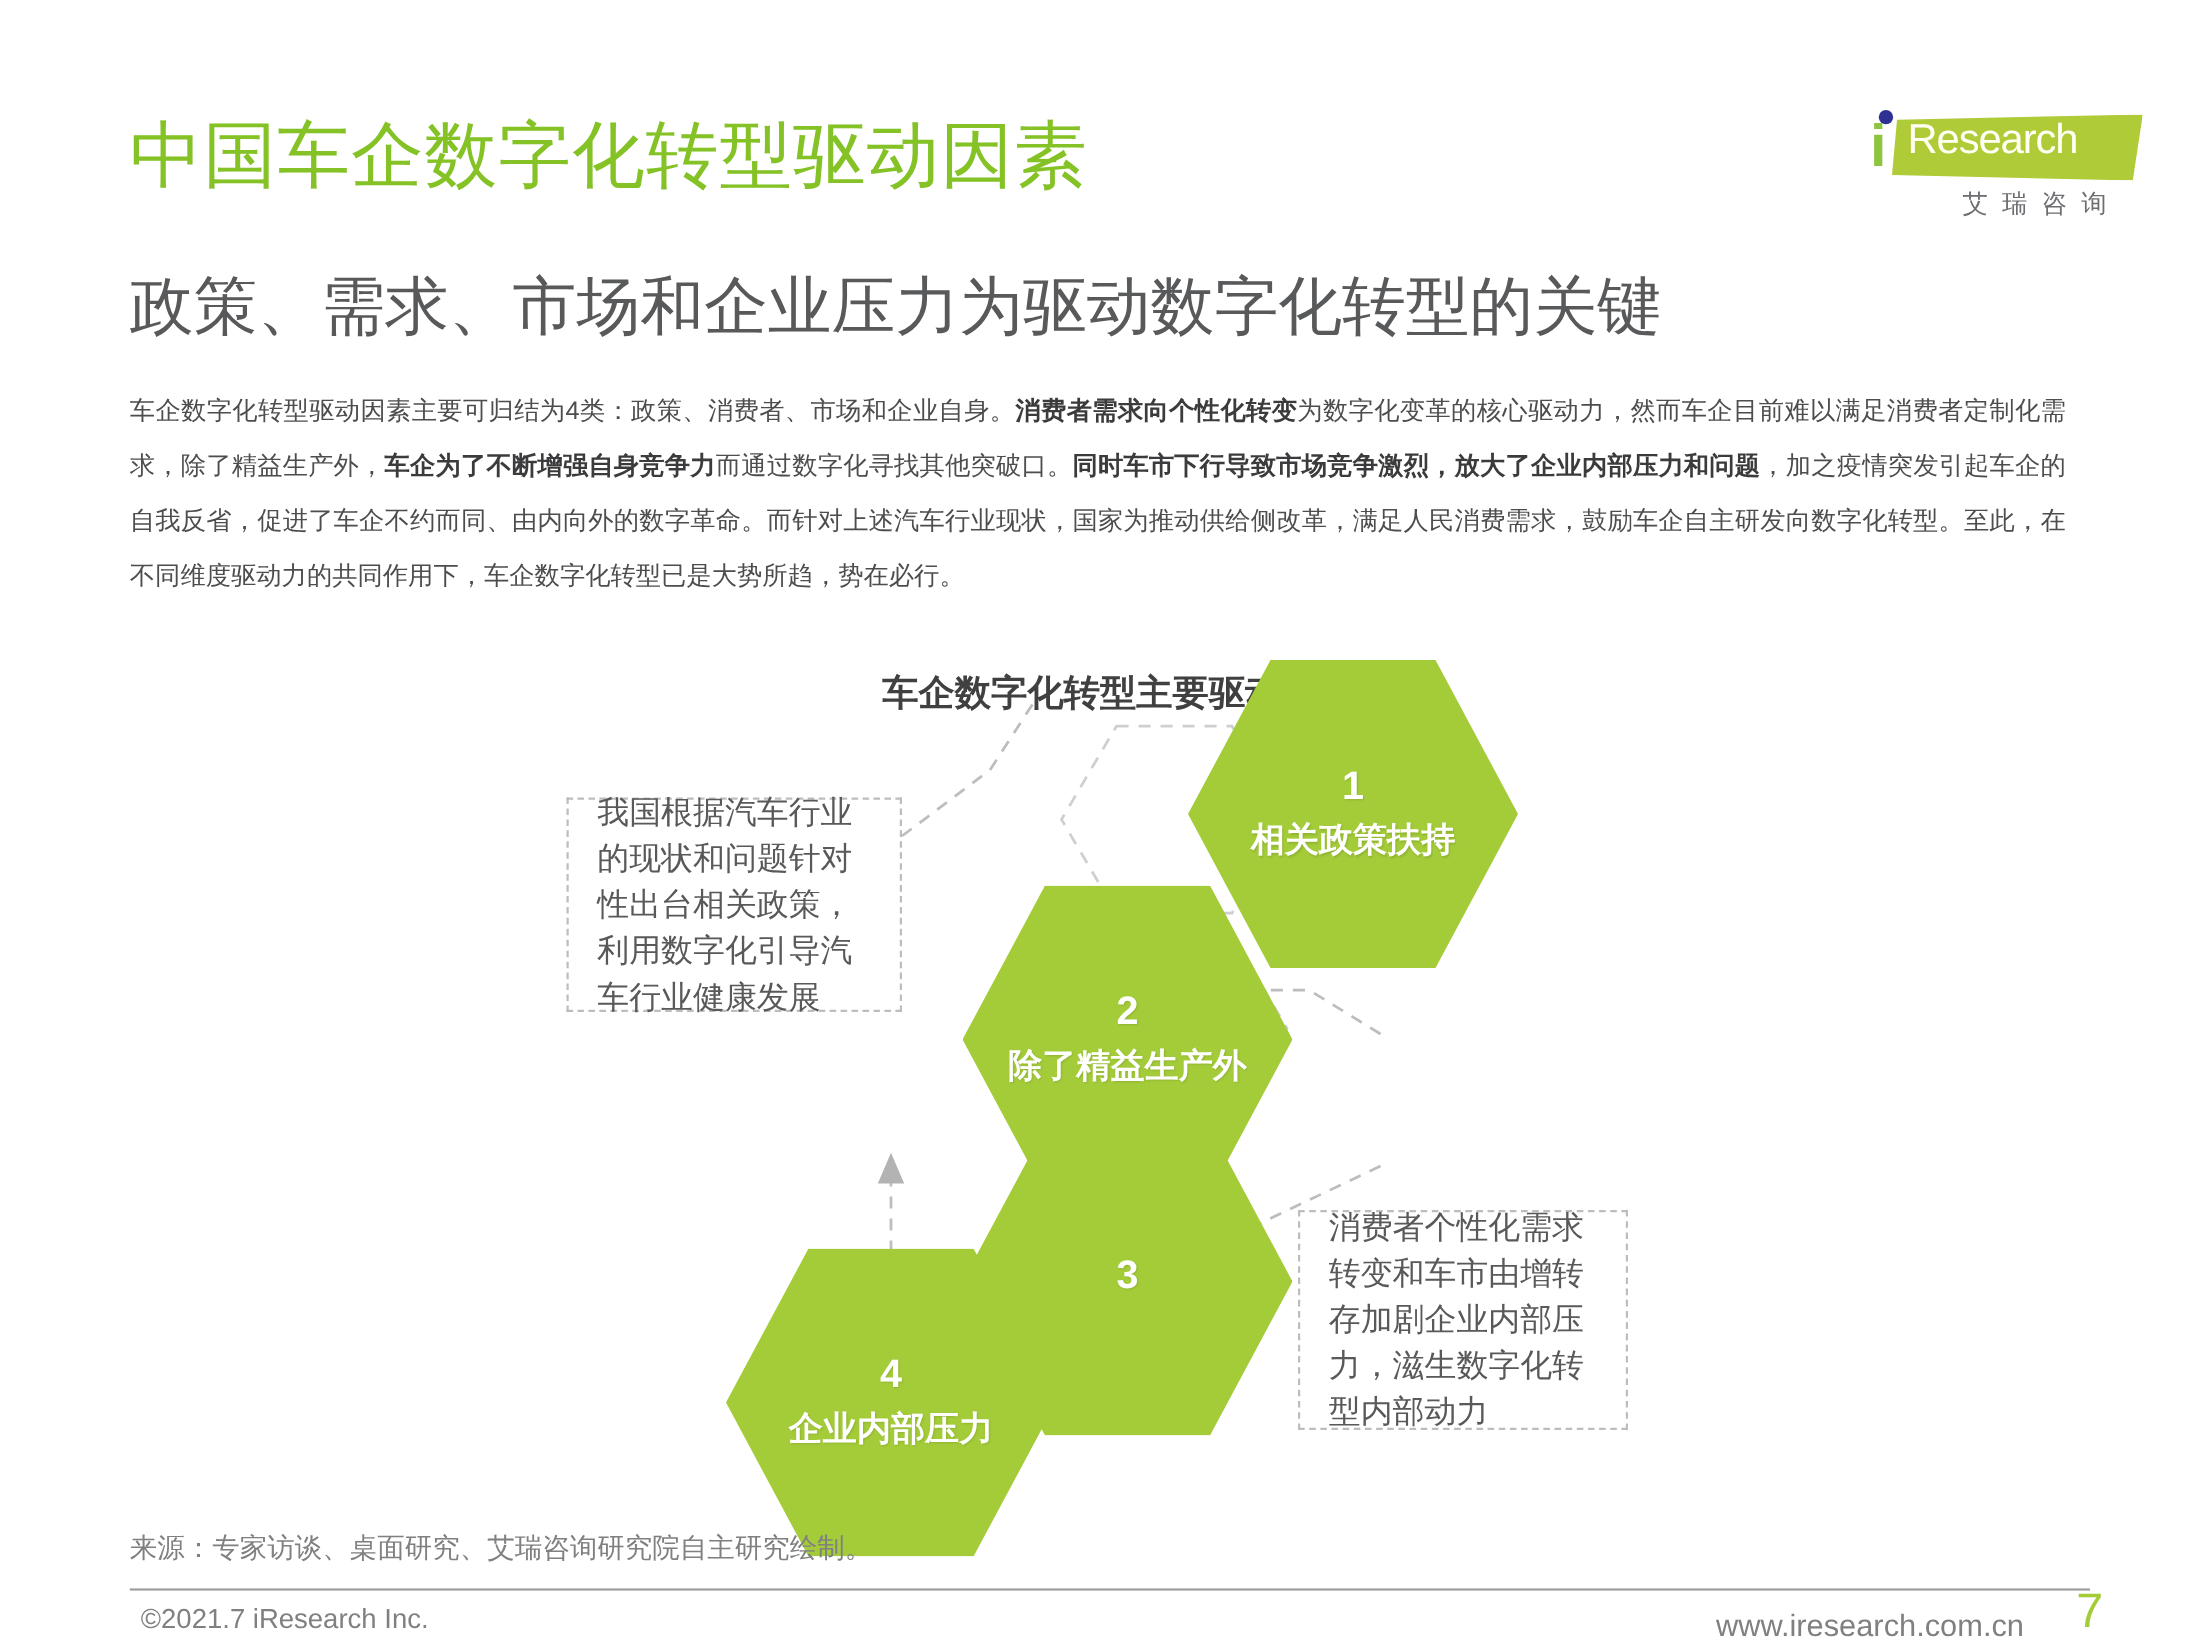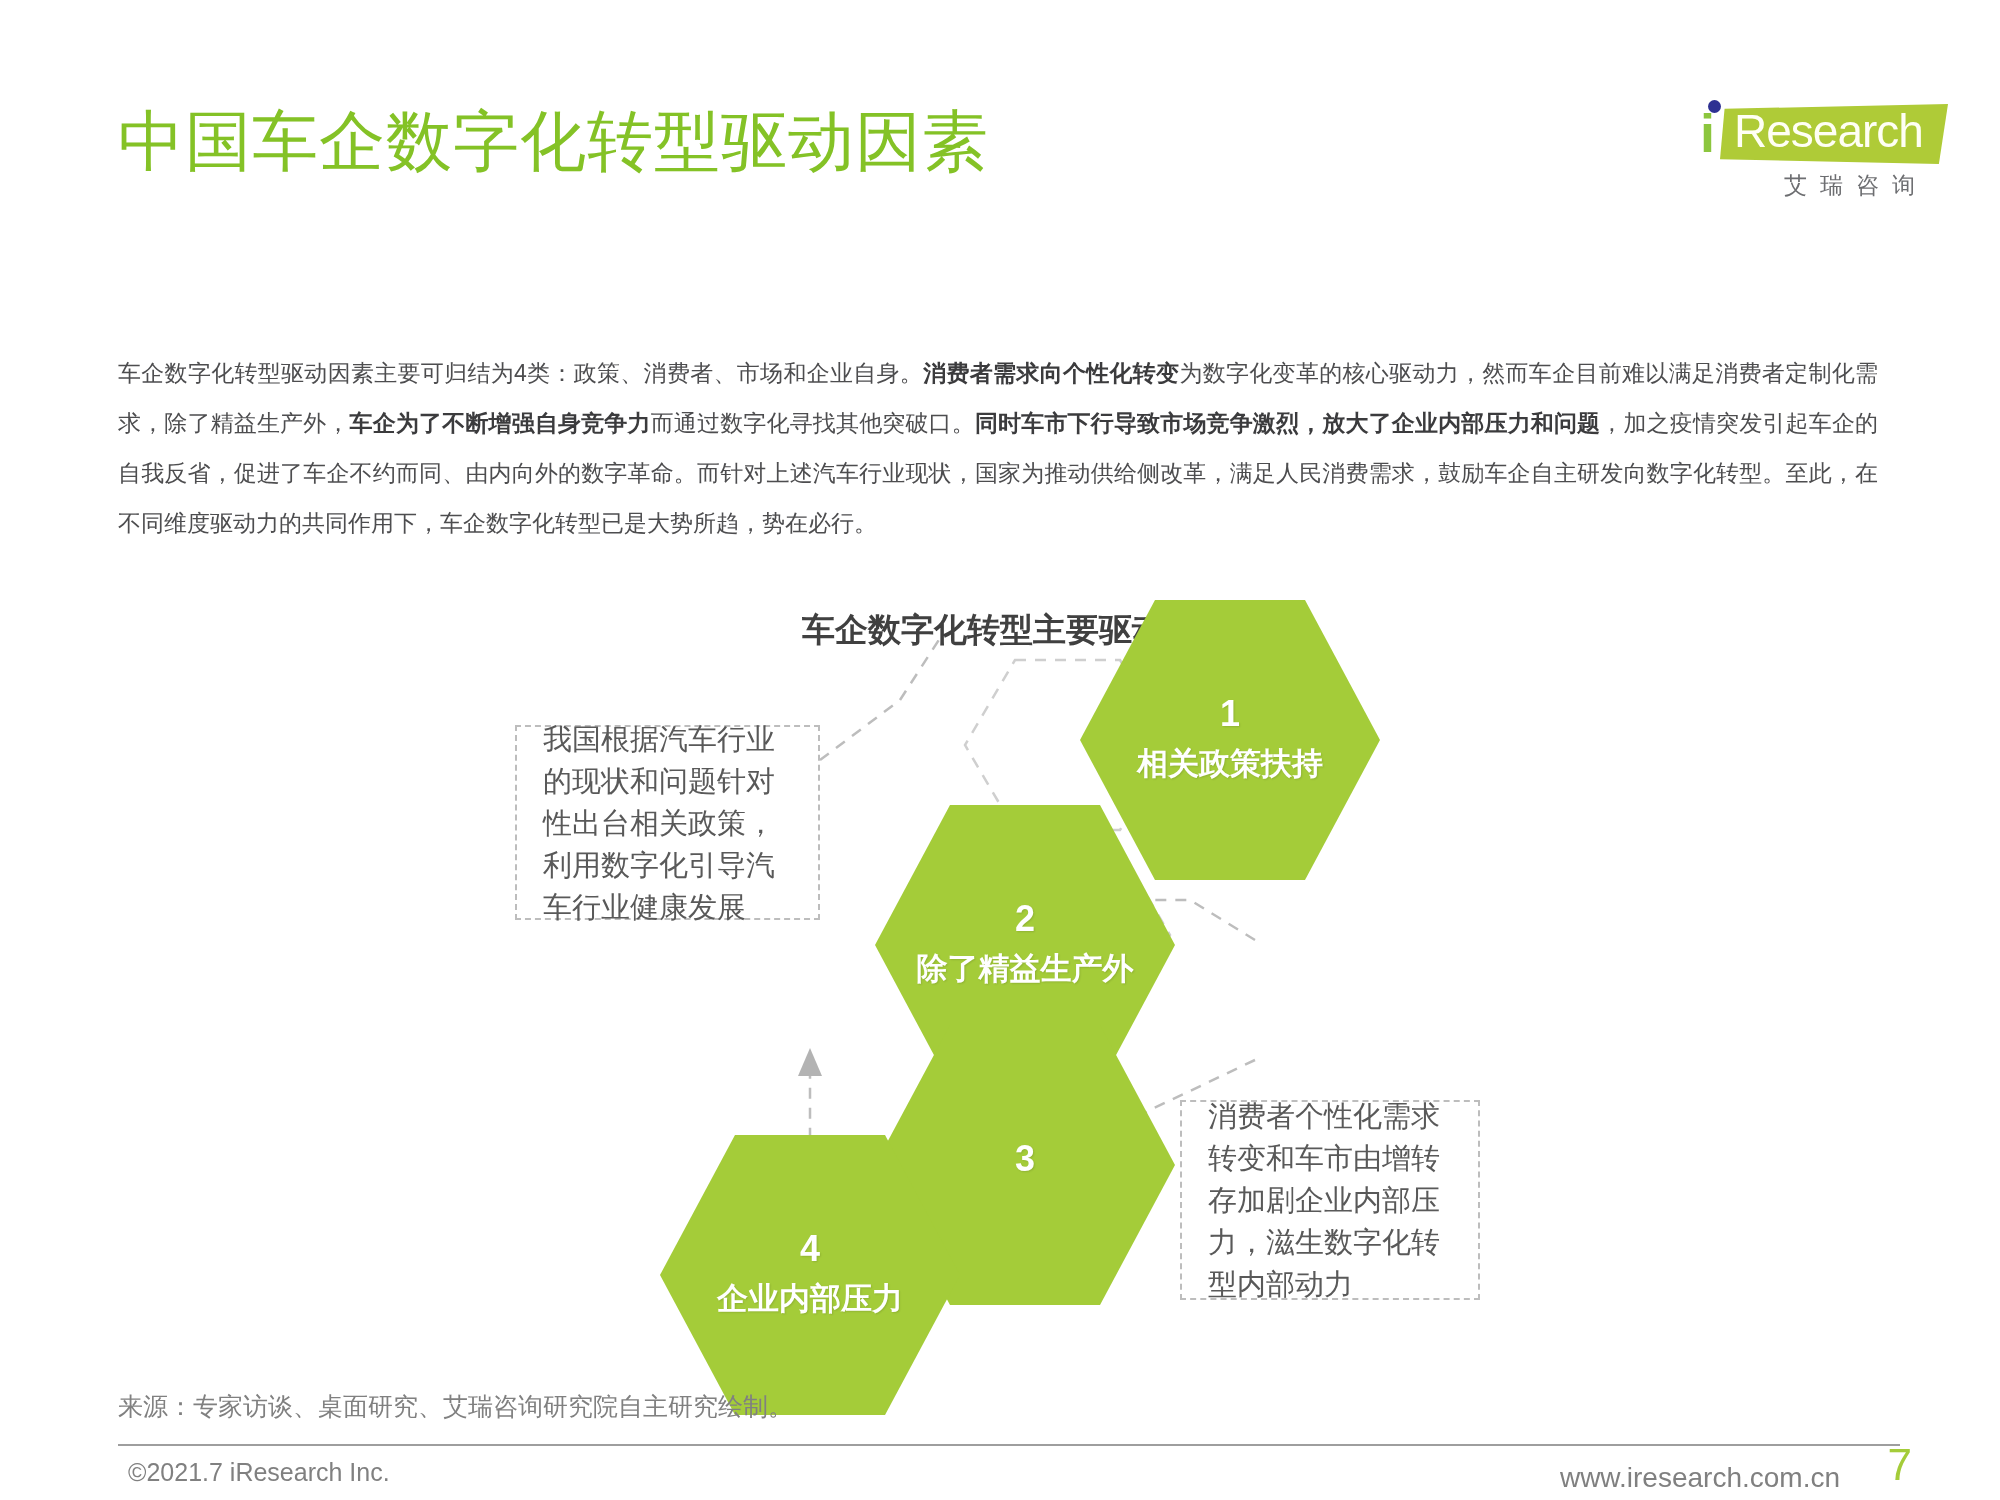--- a/index.html
+++ b/index.html
@@ -76,21 +76,21 @@
     width: 13px;
     height: 13px;
     border-radius: 50%;
     background: #2E3192;
     z-index: 4;
   }
   .logo-text {
     position: absolute;
     left: 42px;
     top: 30px;
-    font-size: 46px;
+    font-size: 38px;
     line-height: 1;
     color: #FFFFF4;
     z-index: 3;
     letter-spacing: -1px;
   }
   .logo-cn {
     position: absolute;
     left: 46px;
     top: 92px;
     font-size: 23px;
@@ -216,20 +216,21 @@
     font-size: 44px;
     color: #A4CC39;
   }
 </style>
 </head>
 <body>
 
 <div class="slide">
 
   <div class="title-main">中国车企数字化转型驱动因素</div>
+  <div class="title-sub">政策、需求、市场和企业压力为驱动数字化转型的关键</div>
 
   <div class="logo-wrap">
     <div class="logo-shape"></div>
     <div class="logo-i">i</div>
     <div class="logo-dot"></div>
     <div class="logo-text">Research</div>
     <div class="logo-cn">艾瑞咨询</div>
   </div>
 
   <div class="para" id="para"><span>车企数字化转型驱动因素主要可归结为4类：政策、消费者、市场和企业自身。</span><b>消费者需求向个性化转变</b><span>为数字化变革的核心驱动力，然而车企目前难以满足消费者定制化需求，除了精益生产外，</span><b>车企为了不断增强自身竞争力</b><span>而通过数字化寻找其他突破口。</span><b>同时车市下行导致市场竞争激烈，放大了企业内部压力和问题</b><span>，加之疫情突发引起车企的自我反省，促进了车企不约而同、由内向外的数字革命。而针对上述汽车行业现状，国家为推动供给侧改革，满足人民消费需求，鼓励车企自主研发向数字化转型。至此，在不同维度驱动力的共同作用下，车企数字化转型已是大势所趋，势在必行。</span></div>

